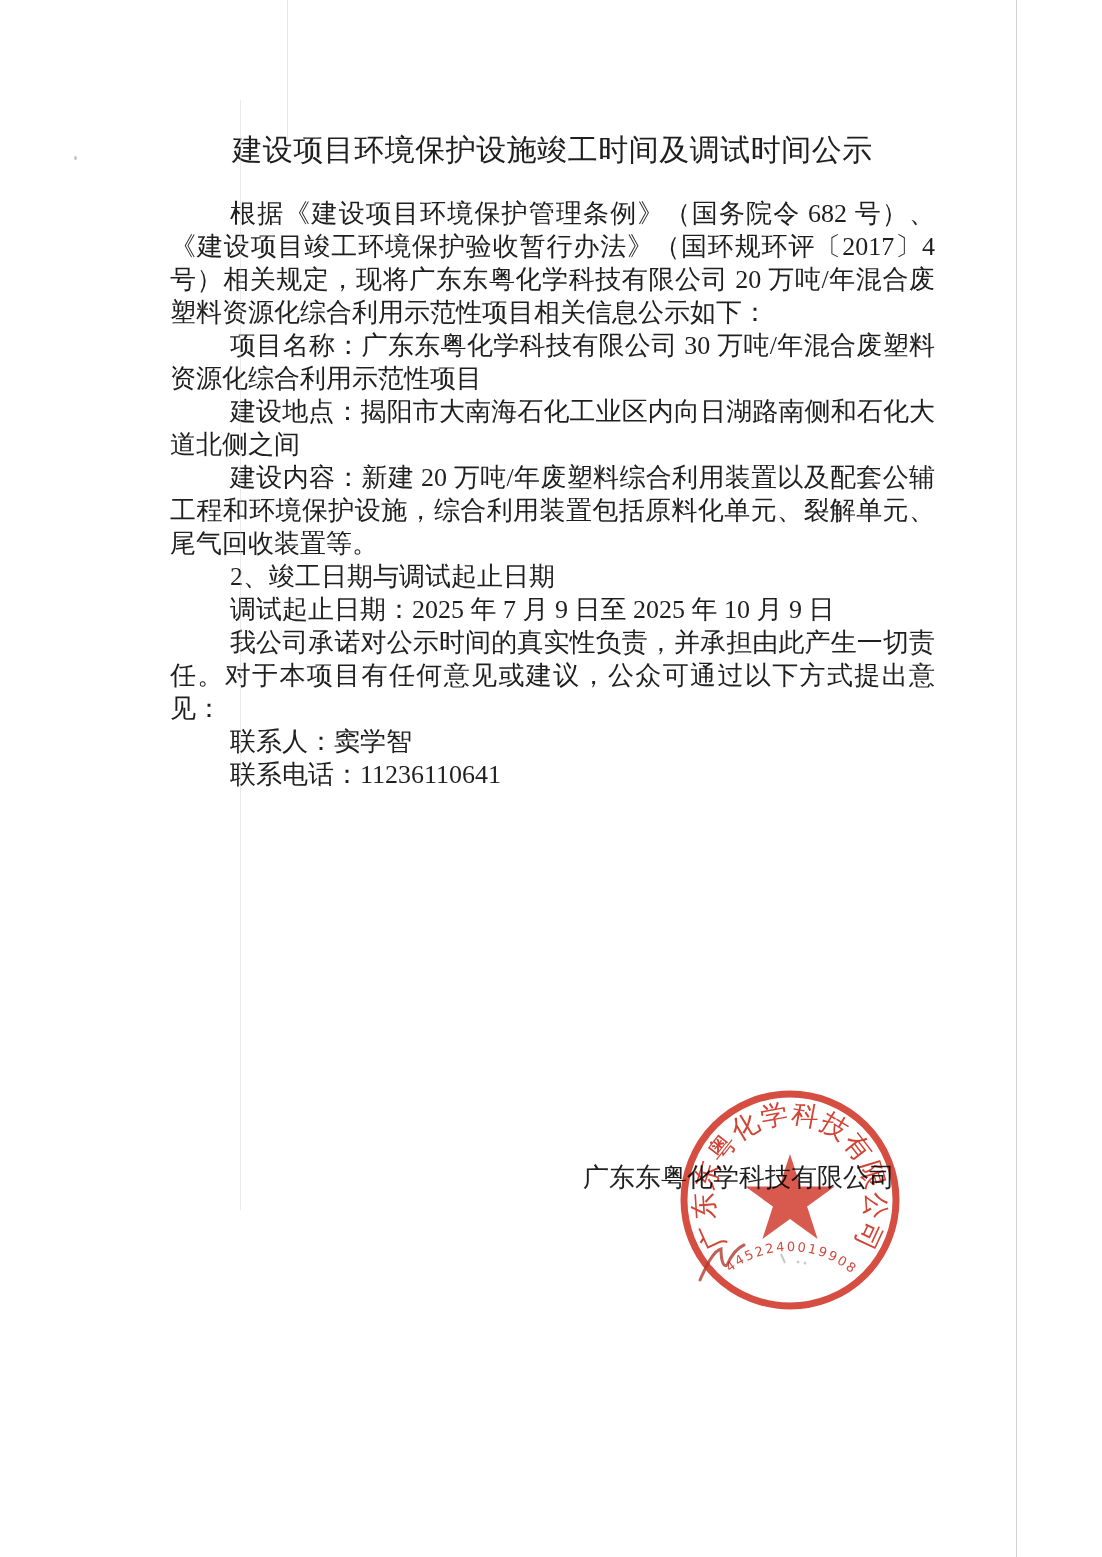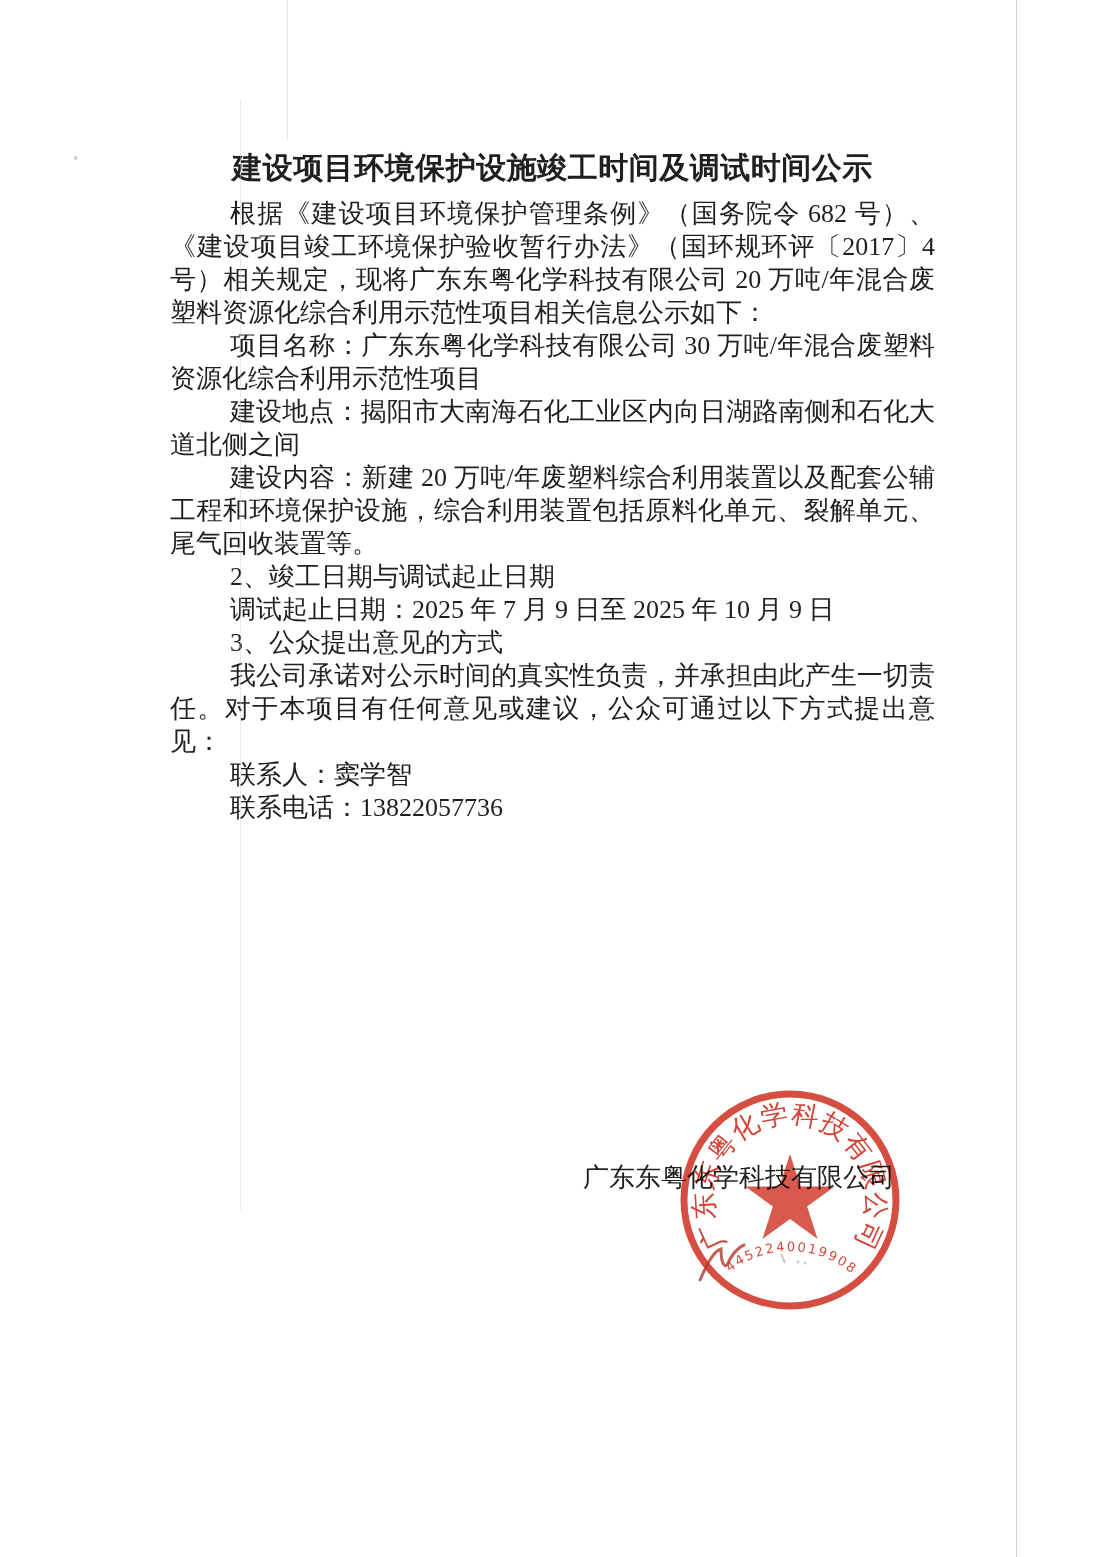--- a/index.html
+++ b/index.html
@@ -5,23 +5,23 @@
   html,body{margin:0;padding:0;background:#ffffff;}
   .page{
     position:relative;
     width:1102px;height:1557px;
     background:#ffffff;
     overflow:hidden;
     font-family:"Liberation Serif","DejaVu Serif",serif;
     color:#1f1f1f;
   }
   .doc-title{
-    position:absolute;left:170px;top:148px;width:765px;
+    position:absolute;left:170px;top:130px;width:765px;
     text-align:center;
-    font-size:30px;font-weight:bold;letter-spacing:0.5px;
+    font-size:30px;font-weight:normal;letter-spacing:0.5px;
     white-space:nowrap;
   }
   .doc-body{
     position:absolute;left:170px;top:197px;width:765px;
     font-size:26px;line-height:33px;
     text-align:justify;
   }
   .doc-body p{margin:0;text-indent:60px;}
   .sig-company{
     position:absolute;top:1154px;left:430px;width:465px;
@@ -50,24 +50,23 @@
 
   <div class="doc-title">建设项目环境保护设施竣工时间及调试时间公示</div>
 
   <div class="doc-body">
     <p>根据《建设项目环境保护管理条例》（国务院令 682 号）、《建设项目竣工环境保护验收暂行办法》（国环规环评〔2017〕4 号）相关规定，现将广东东粤化学科技有限公司 20 万吨/年混合废塑料资源化综合利用示范性项目相关信息公示如下：</p>
     <p>项目名称：广东东粤化学科技有限公司 30 万吨/年混合废塑料资源化综合利用示范性项目</p>
     <p>建设地点：揭阳市大南海石化工业区内向日湖路南侧和石化大道北侧之间</p>
     <p>建设内容：新建 20 万吨/年废塑料综合利用装置以及配套公辅工程和环境保护设施，综合利用装置包括原料化单元、裂解单元、尾气回收装置等。</p>
     <p>2、竣工日期与调试起止日期</p>
     <p>调试起止日期：2025 年 7 月 9 日至 2025 年 10 月 9 日</p>
-    <p>3、公众提出意见的方式</p>
     <p>我公司承诺对公示时间的真实性负责，并承担由此产生一切责任。对于本项目有任何意见或建议，公众可通过以下方式提出意见：</p>
     <p>联系人：窦学智</p>
-    <p>联系电话：13822057736</p>
+    <p>联系电话：11236110641</p>
   </div>
 
   <div class="sig-company">广东东粤化学科技有限公司</div>
 
 
   <div class="seal">
     <svg viewBox="0 0 232 232" xmlns="http://www.w3.org/2000/svg">
       <defs>
         <path id="seal-arc-top" d="M 52.9,160.2 A 77,77 0 1 1 179.1,160.2" fill="none"></path>
         <path id="seal-arc-bottom" d="M 54.3,189.5 A 96,96 0 0 1 177.7,189.5" fill="none"></path>

